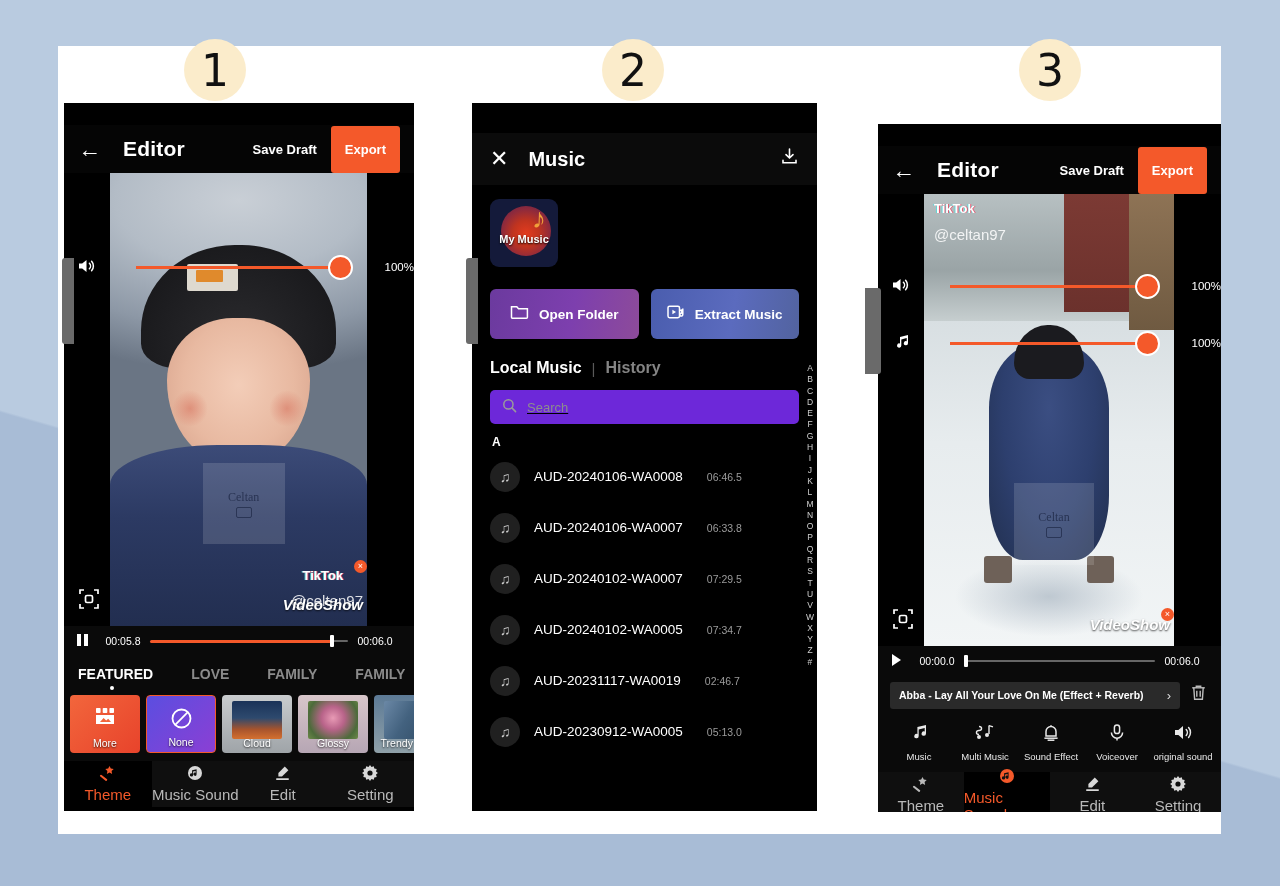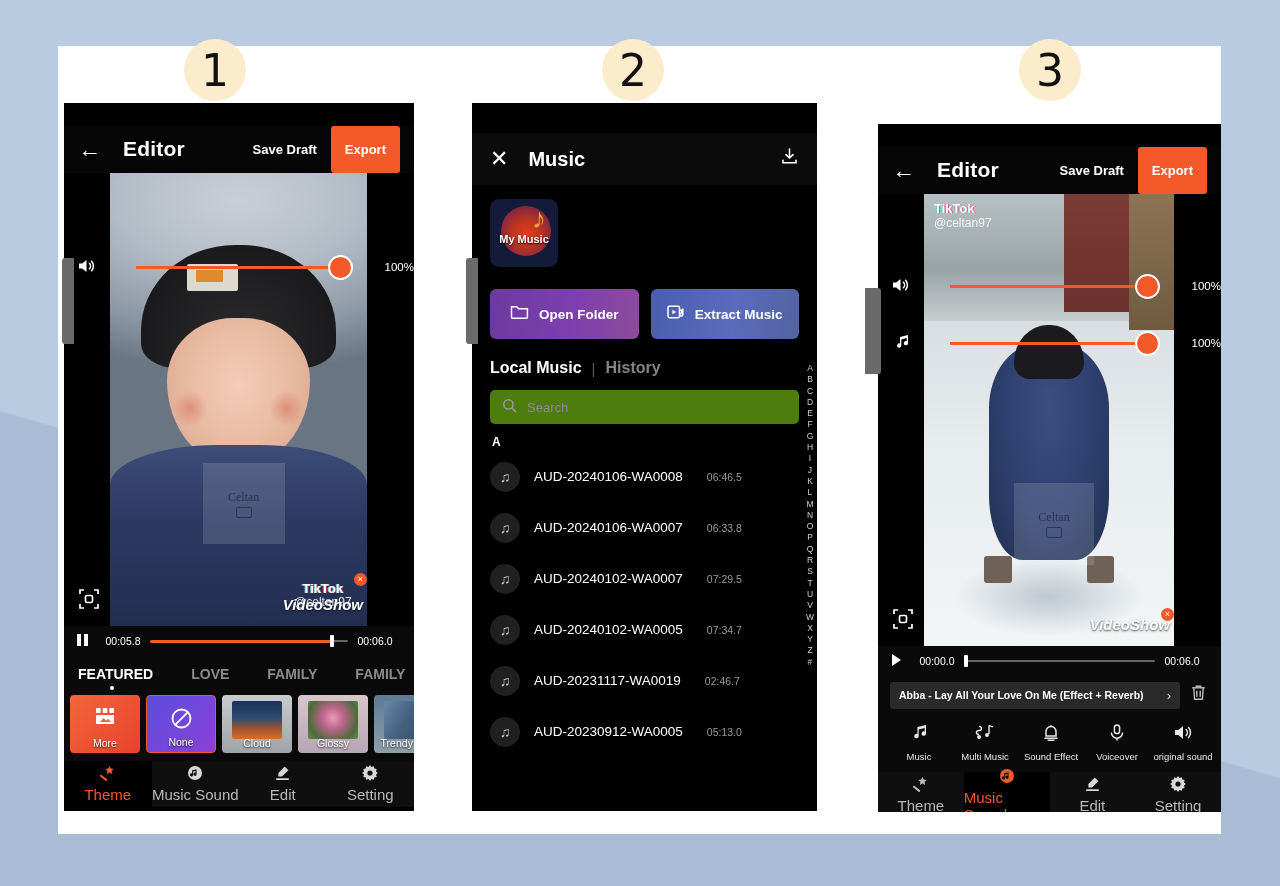--- a/index.html
+++ b/index.html
@@ -201,21 +201,21 @@
   
   .wm {
     position: absolute; right: 4px; bottom: 14px;
     text-align: center; z-index: 7; line-height: 1;
   }
   .wm-tiktok {
     color: #fff; font-size: 13px; font-weight: bold;
     text-shadow: 1px 0 0 rgba(240,60,90,.8), -1px 0 0 rgba(80,220,220,.8);
   }
   .wm-handle {
-    color: rgba(255,255,255,.85); font-size: 12px; margin-top: 1px;
+    color: rgba(255,255,255,.85); font-size: 15px; margin-top: 11px; text-align: right;
   }
   .wm-vs {
     color: #fff; font-size: 15px; font-style: italic; font-weight: bold;
     margin-top: -11px; text-shadow: 0 1px 2px rgba(0,0,0,.7);
   }
   .wm-close {
     position: absolute; right: -4px; top: -9px;
     width: 13px; height: 13px; border-radius: 50%;
     background: #f4592a; color: #fff; font-size: 9px;
     display: flex; align-items: center; justify-content: center;
@@ -358,22 +358,23 @@
   .mu-tabs {
     display: flex; align-items: center; gap: 10px;
     padding: 20px 18px 0 18px;
   }
   .mu-tabs .tb { font-size: 16px; font-weight: bold; color: #fff; }
   .mu-tabs .sep { color: #5a5a5a; font-size: 15px; }
   .mu-tabs .tb.dim { color: #848484; }
 
   .search-box {
     margin: 13px 18px 0 18px; height: 34px; border-radius: 5px;
-    background: #4d7c0f; display: flex; align-items: center; gap: 10px;
+    background: #6d28d9; display: flex; align-items: center; gap: 10px;
     padding: 0 12px;
+    text-decoration: underline;
   }
   .search-box .sic { color: #9a9a9a; font-size: 14px; }
   .search-box input {
     flex: 1; background: transparent; border: none; outline: none;
     color: #ddd; font-size: 13px; font-family: "Liberation Sans", sans-serif;
   }
   .search-box input::placeholder { color: #8d8d8d; }
 
   .sect-letter {
     color: #fff; font-size: 12px; font-weight: bold;

